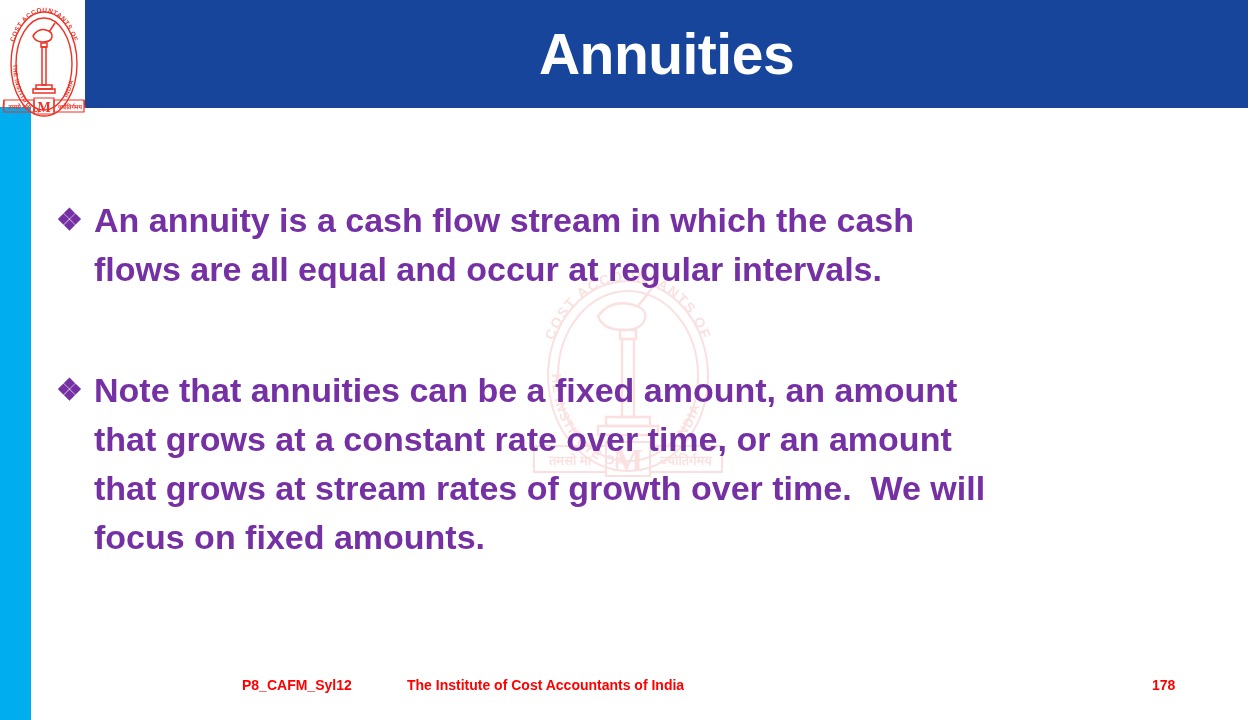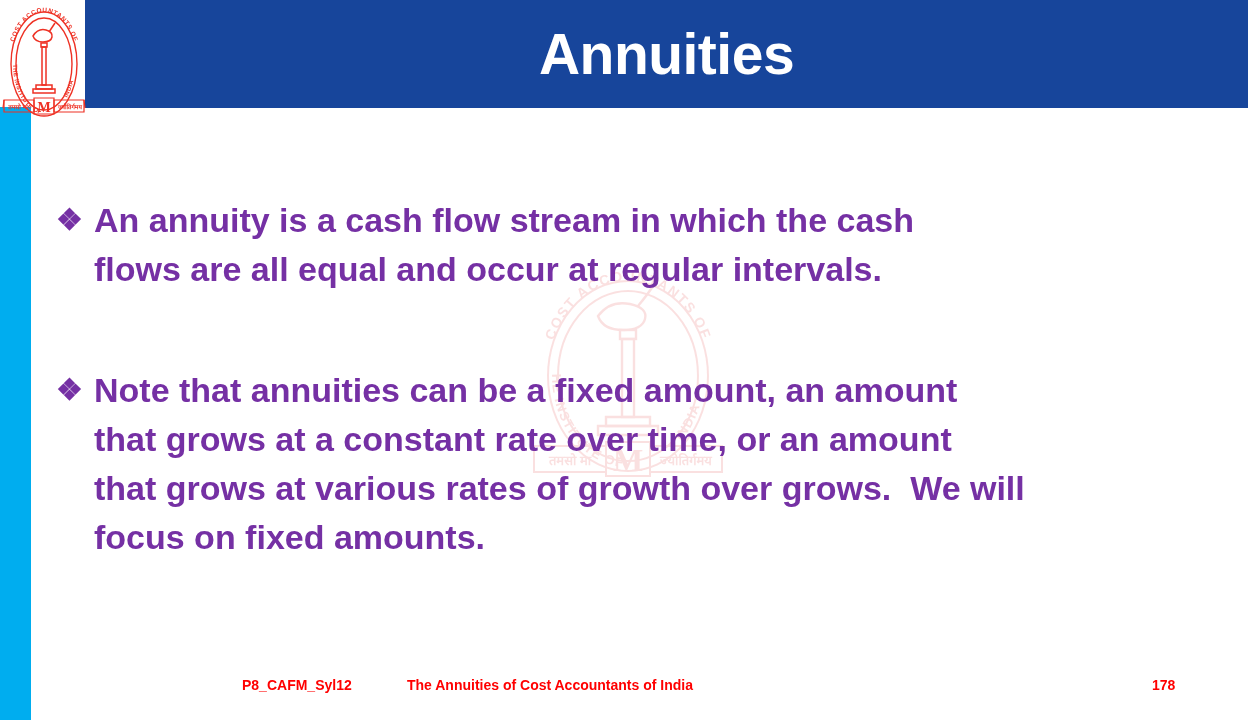--- a/index.html
+++ b/index.html
@@ -236,26 +236,26 @@
       </span>
     </div>
 
     <div id="bullet-gap"></div>
 
     <div class="bullet-row">
       <span class="bullet-mark">❖</span>
       <span class="bullet-body">
         <span class="bullet-line">Note that annuities can be a fixed amount, an amount</span><br>
         <span class="bullet-line">that grows at a constant rate over time, or an amount</span><br>
-        <span class="bullet-line">that grows at various rates of growth over grows.  We will</span><br>
+        <span class="bullet-line">that grows at stream rates of growth over time.  We will</span><br>
         <span class="bullet-line">focus on fixed amounts.</span>
       </span>
     </div>
 
   </div>
 
   <div id="footer">
     <span id="footer-code">P8_CAFM_Syl12</span>
-    <span id="footer-org">The Annuities of Cost Accountants of India</span>
+    <span id="footer-org">The Institute of Cost Accountants of India</span>
     <span id="footer-page">178</span>
   </div>
 
 </div>
 
 </body></html>

